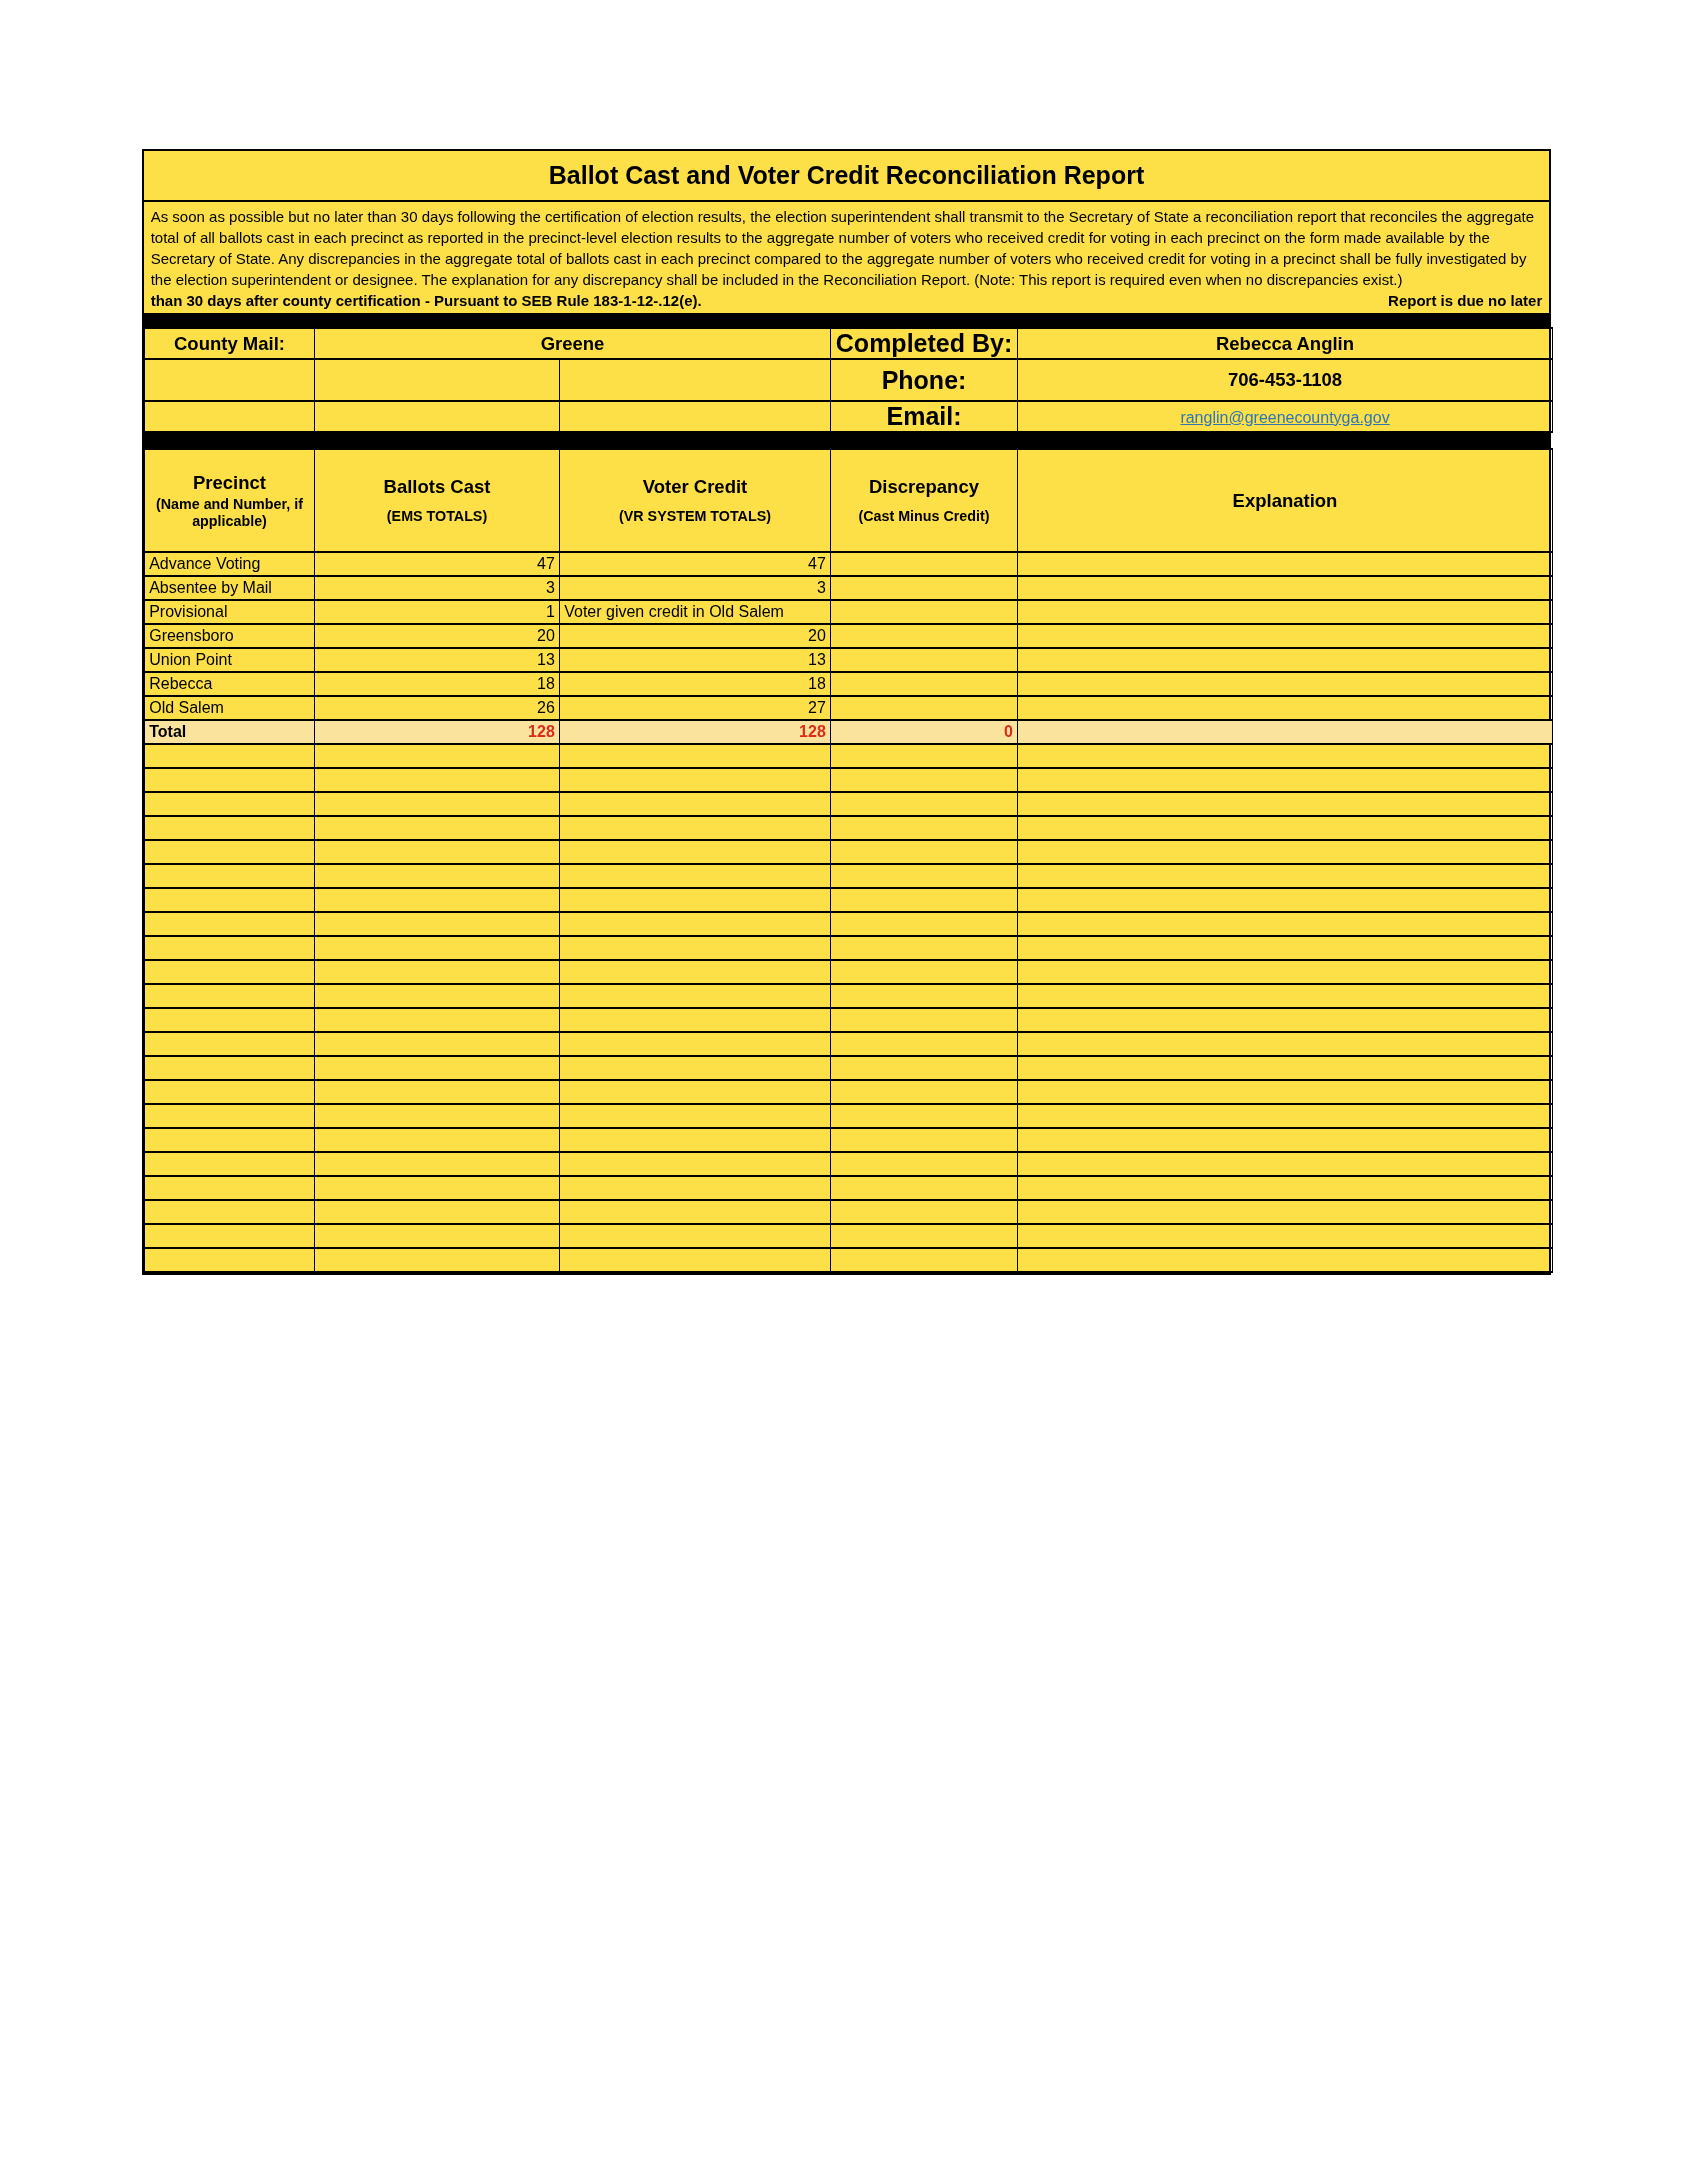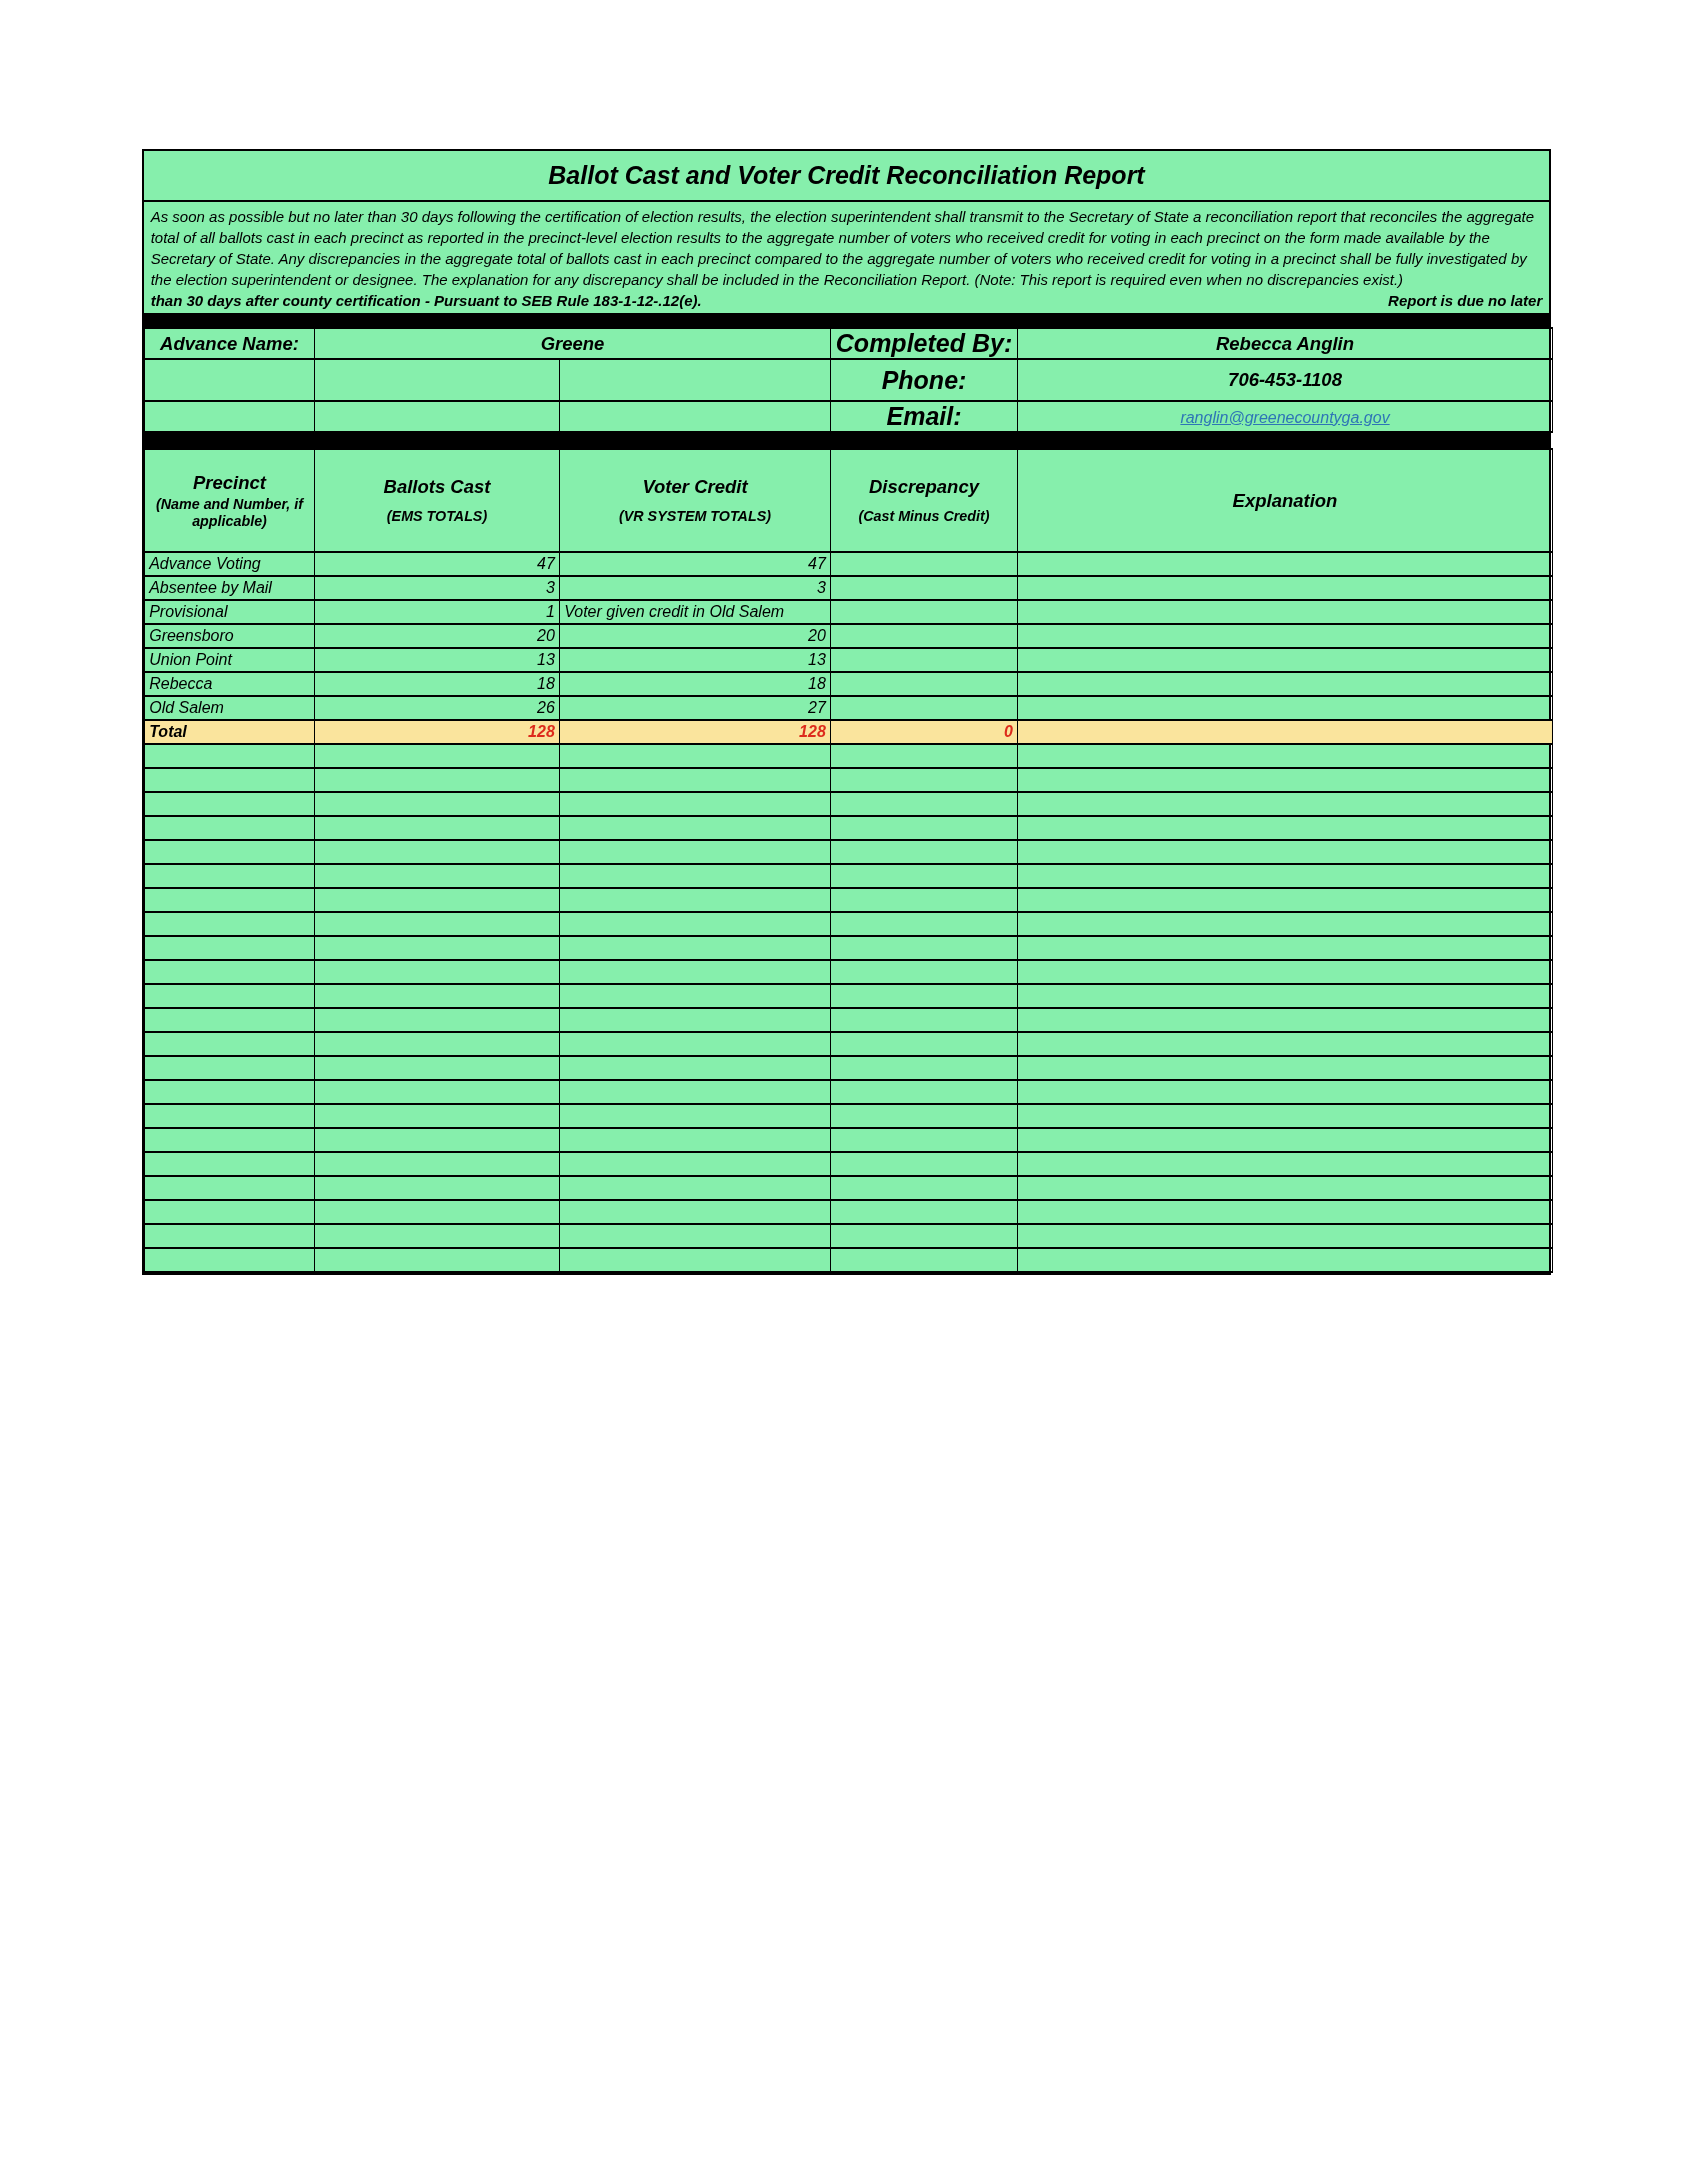--- a/index.html
+++ b/index.html
@@ -9,22 +9,21 @@
     background: #ffffff;
     font-family: "Liberation Sans", sans-serif;
     color: #000;
     position: relative;
   }
   .report {
     position: absolute;
     left: 142px; top: 149px;
     width: 1409px;
     border: 2.5px solid #000;
-    background: #86efac;
-    font-style: italic;
+    background: #fde047;
   }
   .title-box {
     height: 51px;
     border-bottom: 2.5px solid #000;
     display: flex; align-items: center; justify-content: center;
   }
   .title-box h1 {
     margin: 0;
     font-size: 25px;
     font-weight: bold;
@@ -96,21 +95,21 @@
   <table class="info">
     <colgroup>
       <col style="width:170px">
         <col style="width:245px">
         <col style="width:271px">
         <col style="width:187px">
         <col style="width:535px">
     </colgroup>
     <tbody>
       <tr class="r1">
-        <td class="lbl">Advance Name:</td>
+        <td class="lbl">County Mail:</td>
         <td class="val" colspan="2">Greene</td>
         <td class="lbl-r">Completed By:</td>
         <td class="val">Rebecca Anglin</td>
       </tr>
       <tr class="r2">
         <td></td>
         <td></td>
         <td></td>
         <td class="lbl-r">Phone:</td>
         <td class="val">706-453-1108</td>

